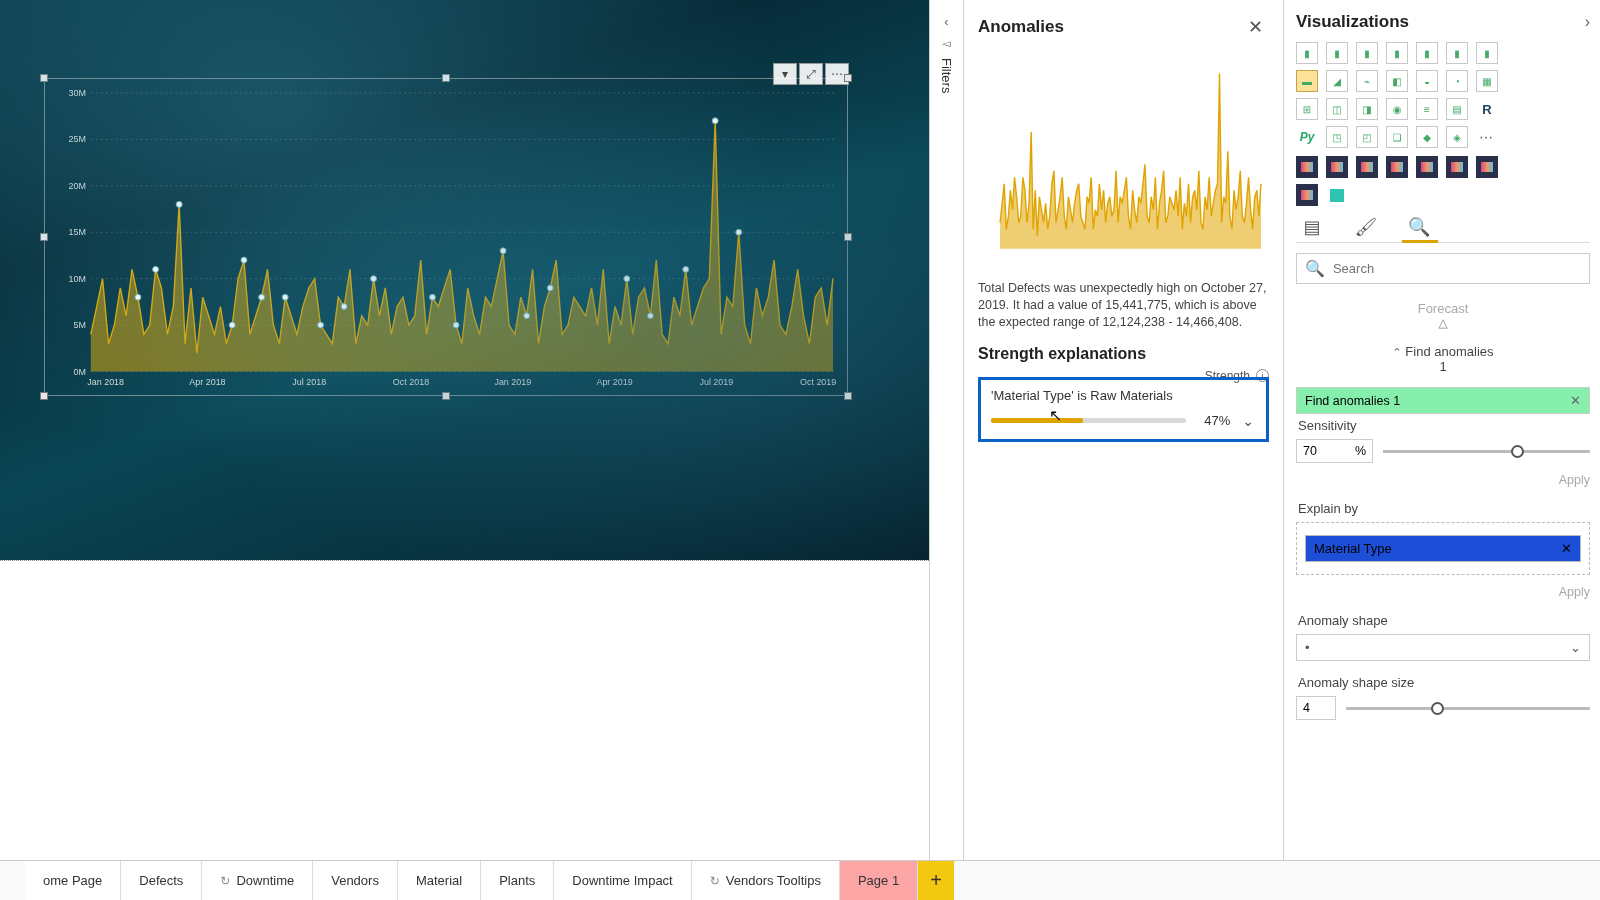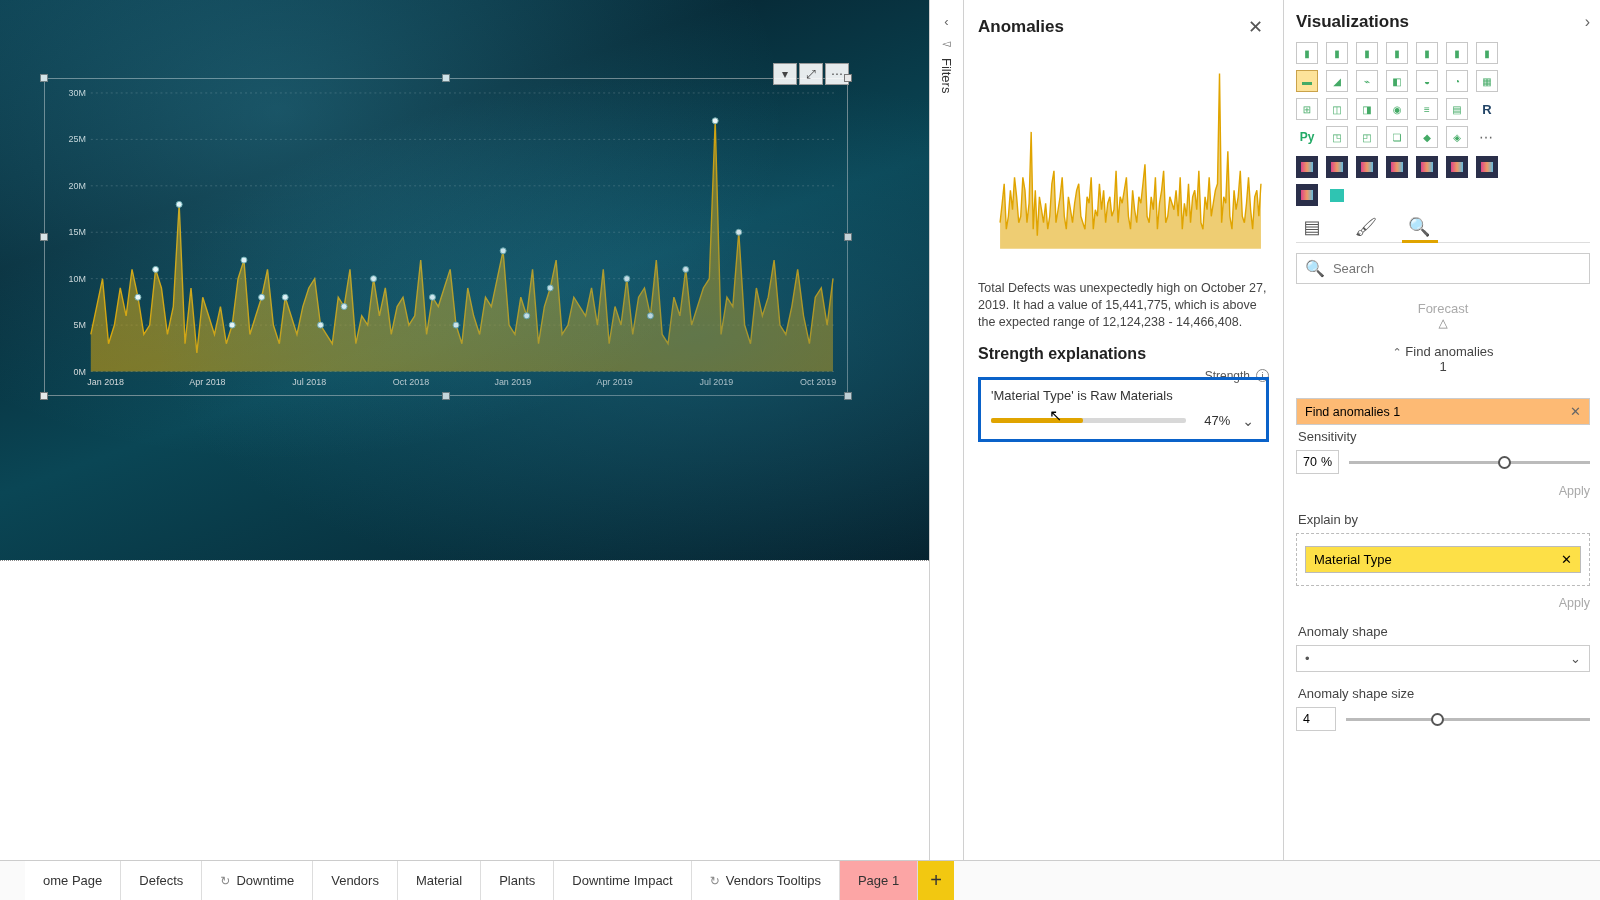--- a/index.html
+++ b/index.html
@@ -40,45 +40,45 @@
   .exp-pct { font-size:13px; color:#333; width:34px; text-align:right;}
   .exp-chev { font-size:14px; color:#555; cursor:pointer; padding:0 2px;}
   .cursor-fake { position:absolute; font-size:16px; color:#000; pointer-events:none; }
   
   .viz-pane { flex:1; min-width:0; padding:12px 10px 0 12px; border-left:0; }
   .viz-hdr { display:flex; align-items:center; justify-content:space-between; margin-bottom:10px;}
   .viz-hdr h2 { font-size:17px; font-weight:600; color:#222; }
   .viz-grid { display:grid; grid-template-columns: repeat(7, 22px); gap:6px 8px; margin-bottom:6px;}
   .viz-icon { width:22px; height:22px; border:1px solid #c7c7c7; background:#fff; display:flex; align-items:center; justify-content:center; font-size:10px; color:#4a6; cursor:pointer;}
   .viz-icon.sel { background:#fde39a; border-color:#caa24a;}
-  .viz-icon.py { border:none; font-weight:bold; font-size:12px; color:#2a6;}
+  .viz-icon.py { border:none; font-weight:bold; font-size:12px; color:#2a6;font-style:italic;}
   .viz-icon.r  { border:none; font-weight:bold; font-size:13px; color:#246;}
   .viz-icon.dots{border:none;color:#666;font-size:14px;letter-spacing:2px;}
   .detect-row { display:grid; grid-template-columns: repeat(7, 22px); gap:6px 8px; margin:8px 0;}
   .det-icon { width:22px; height:22px; background:#2a2f4a; display:flex; align-items:center; justify-content:center; cursor:pointer;}
   .det-icon span{ display:block; width:12px; height:10px; background:linear-gradient(90deg,#d48,#e96,#6bd);}
   .det-icon.teal{ background:#fff;} .det-icon.teal span{ background:#2fc4b2; width:14px; height:13px;}
   .analytic-tabs { display:flex; gap:22px; border-bottom:1px solid #ddd; margin:10px 0 10px; padding-bottom:4px; }
   .atab { width:32px; text-align:center; font-size:18px; color:#555; cursor:pointer; position:relative;}
   .atab.active::after{ content:""; position:absolute; left:-2px; right:-2px; bottom:-5px; height:3px; background:#e0a400;}
   .search-row { display:flex; align-items:center; border:1px solid #ccc; padding:5px 8px; gap:8px; margin-bottom:10px;}
   .search-row input{ border:none; outline:none; flex:1; font-size:13px;}
   .prop-line { display:flex; align-items:center; justify-content:space-between; font-size:13px; color:#444; padding:7px 2px; cursor:pointer;flex-direction:column;}
   .prop-line .chev{ font-size:11px; color:#666;}
   .prop-sub { font-size:13px; color:#444; padding:4px 2px 2px;}
-  .chip-row { display:flex; align-items:center; border:1px solid #ccc; background:#fdba74; padding:5px 8px; margin-top:17px; font-size:12.5px; justify-content:space-between;}
+  .chip-row { display:flex; align-items:center; border:1px solid #ccc; background:#86efac; padding:5px 8px; margin-top:6px; font-size:12.5px; justify-content:space-between;}
   .chip-row .rm{ color:#666; cursor:pointer; font-size:13px;}
   .sect { margin-bottom:10px; }
   .sens-row{ display:flex; align-items:center; gap:10px; margin-top:4px;}
-  .num-box{ width:43px; border:1px solid #ccc; padding:4px 6px; font-size:12.5px; display:flex; justify-content:space-between;}
+  .num-box{ width:77px; border:1px solid #ccc; padding:4px 6px; font-size:12.5px; display:flex; justify-content:space-between;}
   .slider-track{ flex:1; height:3px; background:#bbb; position:relative;}
   .slider-thumb{ position:absolute; top:-5px; width:13px; height:13px; border-radius:50%; background:#fff; border:2px solid #555;}
   .apply-link{ text-align:right; font-size:12.5px; color:#a9a9a9; margin-top:10px;}
   .field-well{ border:1px dashed #bbb; padding:12px 8px; margin-top:4px;}
-  .field-chip{ display:flex; justify-content:space-between; align-items:center; border:1px solid #bbb; background:#fde047; padding:5px 8px; font-size:13px;}
+  .field-chip{ display:flex; justify-content:space-between; align-items:center; border:1px solid #bbb; background:#1d4ed8; padding:5px 8px; font-size:13px;}
   .dropdown-box{ border:1px solid #ccc; padding:5px 8px; font-size:13px; display:flex; justify-content:space-between; align-items:center; margin-top:4px; color:#555;}
   .triangle-warn{ font-size:12px; color:#888;}
   
   .page-tabs { height:40px; border-top:1px solid #ccc; display:flex; align-items:stretch; background:#fafafa;}
   .ptab { padding:0 18px; display:flex; align-items:center; gap:6px; font-size:13px; color:#333; border-right:1px solid #ddd; background:#fff; cursor:pointer;}
   .ptab.first{ border-left:none;margin-left:25px;}
   .ptab.active{ background:#fca5a5; font-weight:400;}
   .ptab .ticon{ font-size:12px; color:#888;}
   .ptab-add{ width:36px; background:#f2c811; color:#333; font-size:20px; display:flex; align-items:center; justify-content:center; cursor:pointer;}
 </style>

